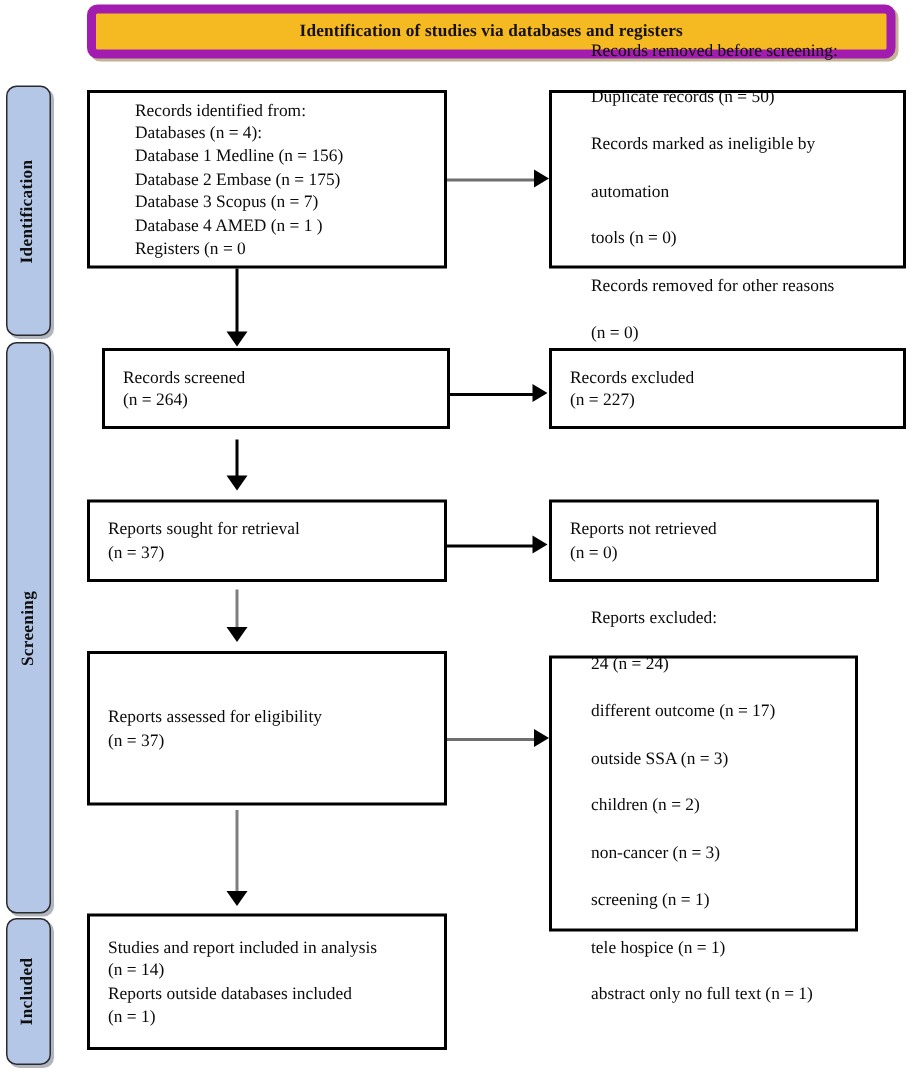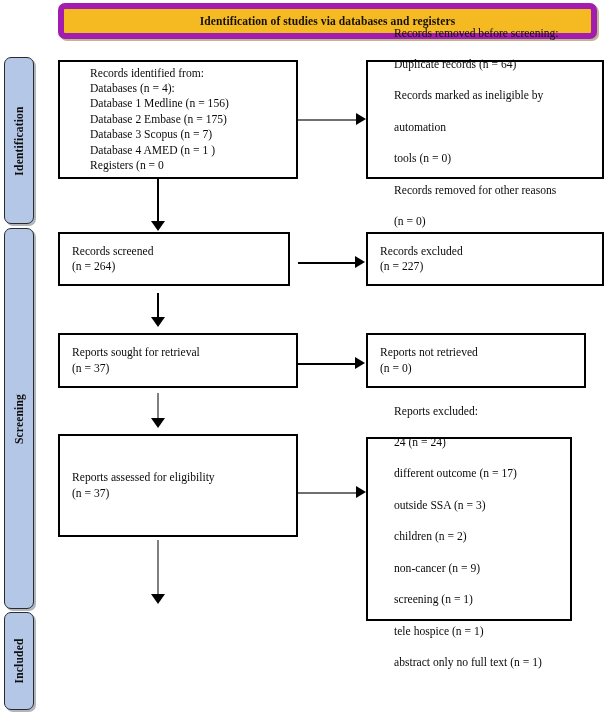--- a/index.html
+++ b/index.html
@@ -69,21 +69,21 @@
     padding-left: 12px;
     padding-right: 18px;
     white-space: nowrap;
   }
   .box.indent p { padding-left: 30px; }
   .box.indent-md p { padding-left: 26px; margin-top: 16px; }
 
   
   #box-identified    { left: 58px;  top: 60px;  width: 240px; height: 119px; }
   #box-removed       { left: 366px; top: 60px;  width: 238px; height: 119px; }
-  #box-screened      { left: 58px;  top: 232px; width: 232px; height: 54px; }
+  #box-screened      { left: 68px;  top: 232px; width: 232px; height: 54px; }
   #box-excluded-227  { left: 366px; top: 232px; width: 238px; height: 54px; }
   #box-sought        { left: 58px;  top: 333px; width: 240px; height: 55px; }
   #box-not-retrieved { left: 366px; top: 333px; width: 220px; height: 55px; }
   #box-assessed      { left: 58px;  top: 434px; width: 240px; height: 103px; }
   #box-reports-excl  { left: 366px; top: 437px; width: 206px; height: 184px; }
   #box-included      { left: 58px;  top: 609px; width: 240px; height: 91px; }
 
   
   .vline {
     position: absolute;
@@ -136,21 +136,21 @@
     <p>Databases (n = 4):</p>
     <p>Database 1 Medline (n = 156)</p>
     <p>Database 2 Embase (n = 175)</p>
     <p>Database 3 Scopus (n = 7)</p>
     <p>Database 4 AMED (n = 1 )</p>
     <p>Registers (n = 0</p>
   </div>
 
   <div class="box indent-md" id="box-removed">
     <p>Records removed before screening:</p>
-    <p>Duplicate records (n = 64)</p>
+    <p>Duplicate records (n = 50)</p>
     <p>Records marked as ineligible by</p>
     <p>automation</p>
     <p>tools (n = 0)</p>
     <p>Records removed for other reasons</p>
     <p>(n = 0)</p>
   </div>
 
   <div class="box" id="box-screened">
     <p>Records screened</p>
     <p>(n = 264)</p>
@@ -172,26 +172,32 @@
   <div class="box" id="box-assessed">
     <p>Reports assessed for eligibility</p>
     <p>(n = 37)</p>
   </div>
   <div class="box indent-md" id="box-reports-excl">
     <p>Reports excluded:</p>
     <p>24 (n = 24)</p>
     <p>different outcome (n = 17)</p>
     <p>outside SSA (n = 3)</p>
     <p>children (n = 2)</p>
-    <p>non-cancer (n = 9)</p>
+    <p>non-cancer (n = 3)</p>
     <p>screening (n = 1)</p>
     <p>tele hospice (n = 1)</p>
     <p>abstract only no full text (n = 1)</p>
   </div>
 
+  <div class="box" id="box-included">
+    <p>Studies and report included in analysis</p>
+    <p>(n = 14)</p>
+    <p>Reports outside databases included</p>
+    <p>(n = 1)</p>
+  </div>
 
   <div class="vline" style="left:157px; top:179px; height:45px;"></div>
   <div class="varrow" style="left:151px; top:221px;"></div>
 
   <div class="hline gray" style="left:298px; top:119px; width:59px;"></div>
   <div class="harrow" style="left:356px; top:113px;"></div>
 
   <div class="vline" style="left:157px; top:293px; height:26px;"></div>
   <div class="varrow" style="left:151px; top:317px;"></div>
 

